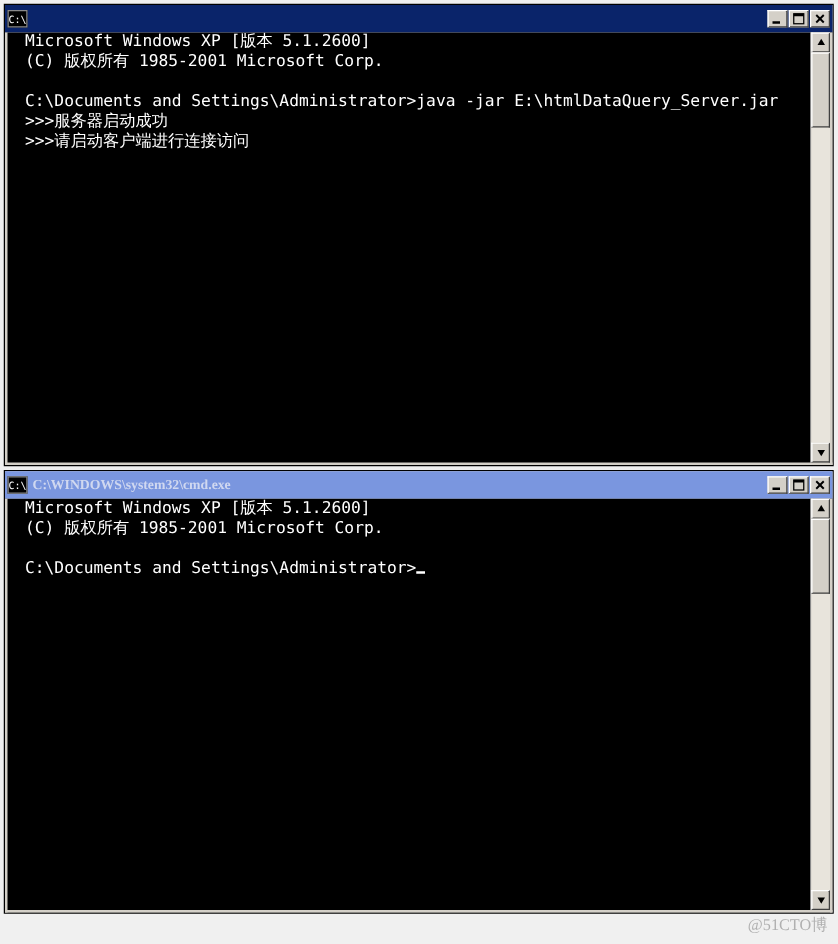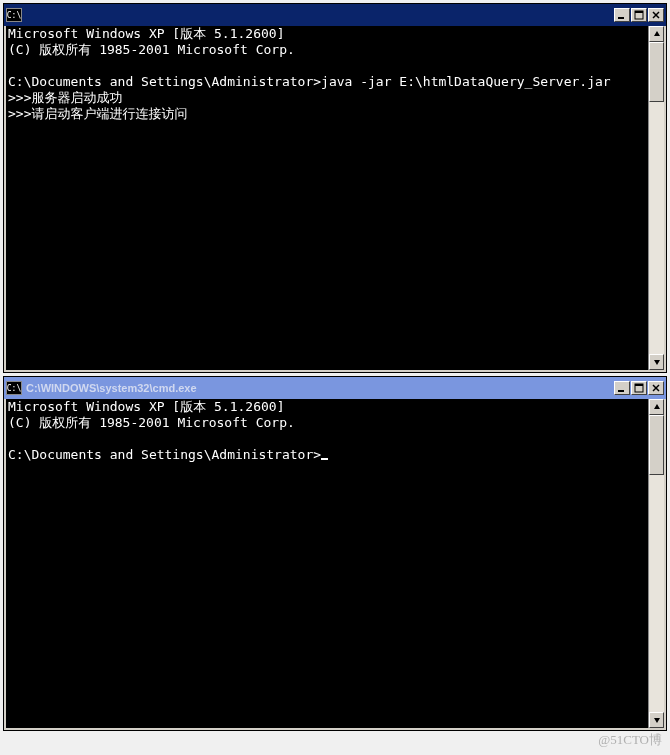--- a/index.html
+++ b/index.html
@@ -52,20 +52,21 @@
       justify-content: center;
       font-size: 8px;
       color: #fff;
       font-family: monospace;
     }
     .titlebar-text {
       flex: 1;
       white-space: nowrap;
       overflow: hidden;
       font-weight: bold;
+      font-family: Liberation Serif, serif;
     }
     .titlebar-buttons {
       display: flex;
       gap: 1px;
     }
     .titlebar-btn {
       width: 16px;
       height: 14px;
       background: #d4d0c8;
       border: 1px solid #fff;
@@ -91,21 +92,21 @@
       display: flex;
       border: 2px solid #d4d0c8;
       border-top: none;
     }
     .console-content {
       flex: 1;
       color: #fff;
       font-family: "NSimSun", "SimSun", "Lucida Console", monospace;
       font-size: 13px;
       line-height: 16px;
-      padding: 0 2px;
+      padding: 0 14px;
       white-space: pre;
       overflow: hidden;
     }
     .scrollbar {
       width: 16px;
       background: #d4d0c8;
       display: flex;
       flex-direction: column;
       border-left: 1px solid #888;
     }

